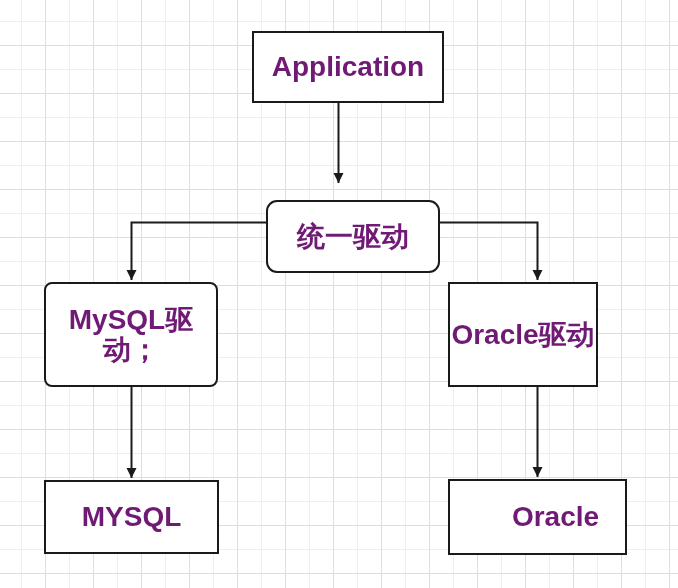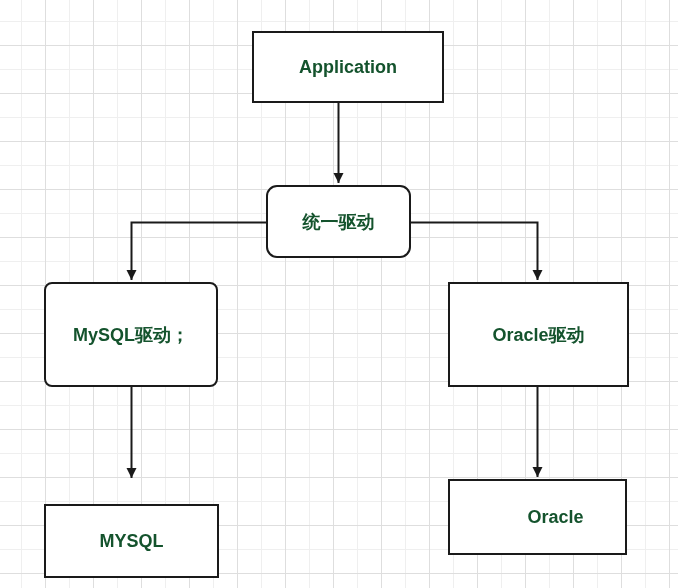--- a/index.html
+++ b/index.html
@@ -40,33 +40,33 @@
     position: absolute;
     box-sizing: border-box;
     background: #ffffff;
     border: 2px solid #1a1a1a;
     display: flex;
     flex-direction: column;
     align-items: center;
     justify-content: center;
     text-align: center;
     font-weight: bold;
-    font-size: 18px;
+    font-size: 28px;
     line-height: 30px;
-    color: #14532d;
+    color: #701a75;
     cursor: default;
   }
   .node.rounded {
     border-radius: 11px;
   }
   #node-application { left: 252px; top: 31px;  width: 192px; height: 72px; }
-  #node-jdbc        { left: 266px; top: 185px; width: 145px; height: 73px; }
+  #node-jdbc        { left: 266px; top: 200px; width: 174px; height: 73px; }
   #node-mysql-driver{ left: 44px;  top: 282px; width: 174px; height: 105px; border-radius: 8px; }
-  #node-oracle-driver{ left: 448px; top: 282px; width: 181px; height: 105px; gap: 40px; }
-  #node-mysql-db    { left: 44px;  top: 504px; width: 175px; height: 74px; }
+  #node-oracle-driver{ left: 448px; top: 282px; width: 150px; height: 105px; gap: 40px; }
+  #node-mysql-db    { left: 44px;  top: 480px; width: 175px; height: 74px; }
   #node-oracle-db   { left: 448px; top: 479px; width: 179px; height: 76px; padding-left: 36px; }
 </style>
 </head>
 <body>
 
 <div class="canvas">
 
   <svg class="edges" width="678" height="588" viewBox="0 0 678 588" xmlns="http://www.w3.org/2000/svg">
     <defs>
       <marker id="arrow" viewBox="0 0 12 12" refX="11" refY="6" markerWidth="12" markerHeight="12" markerUnits="userSpaceOnUse" orient="auto">

